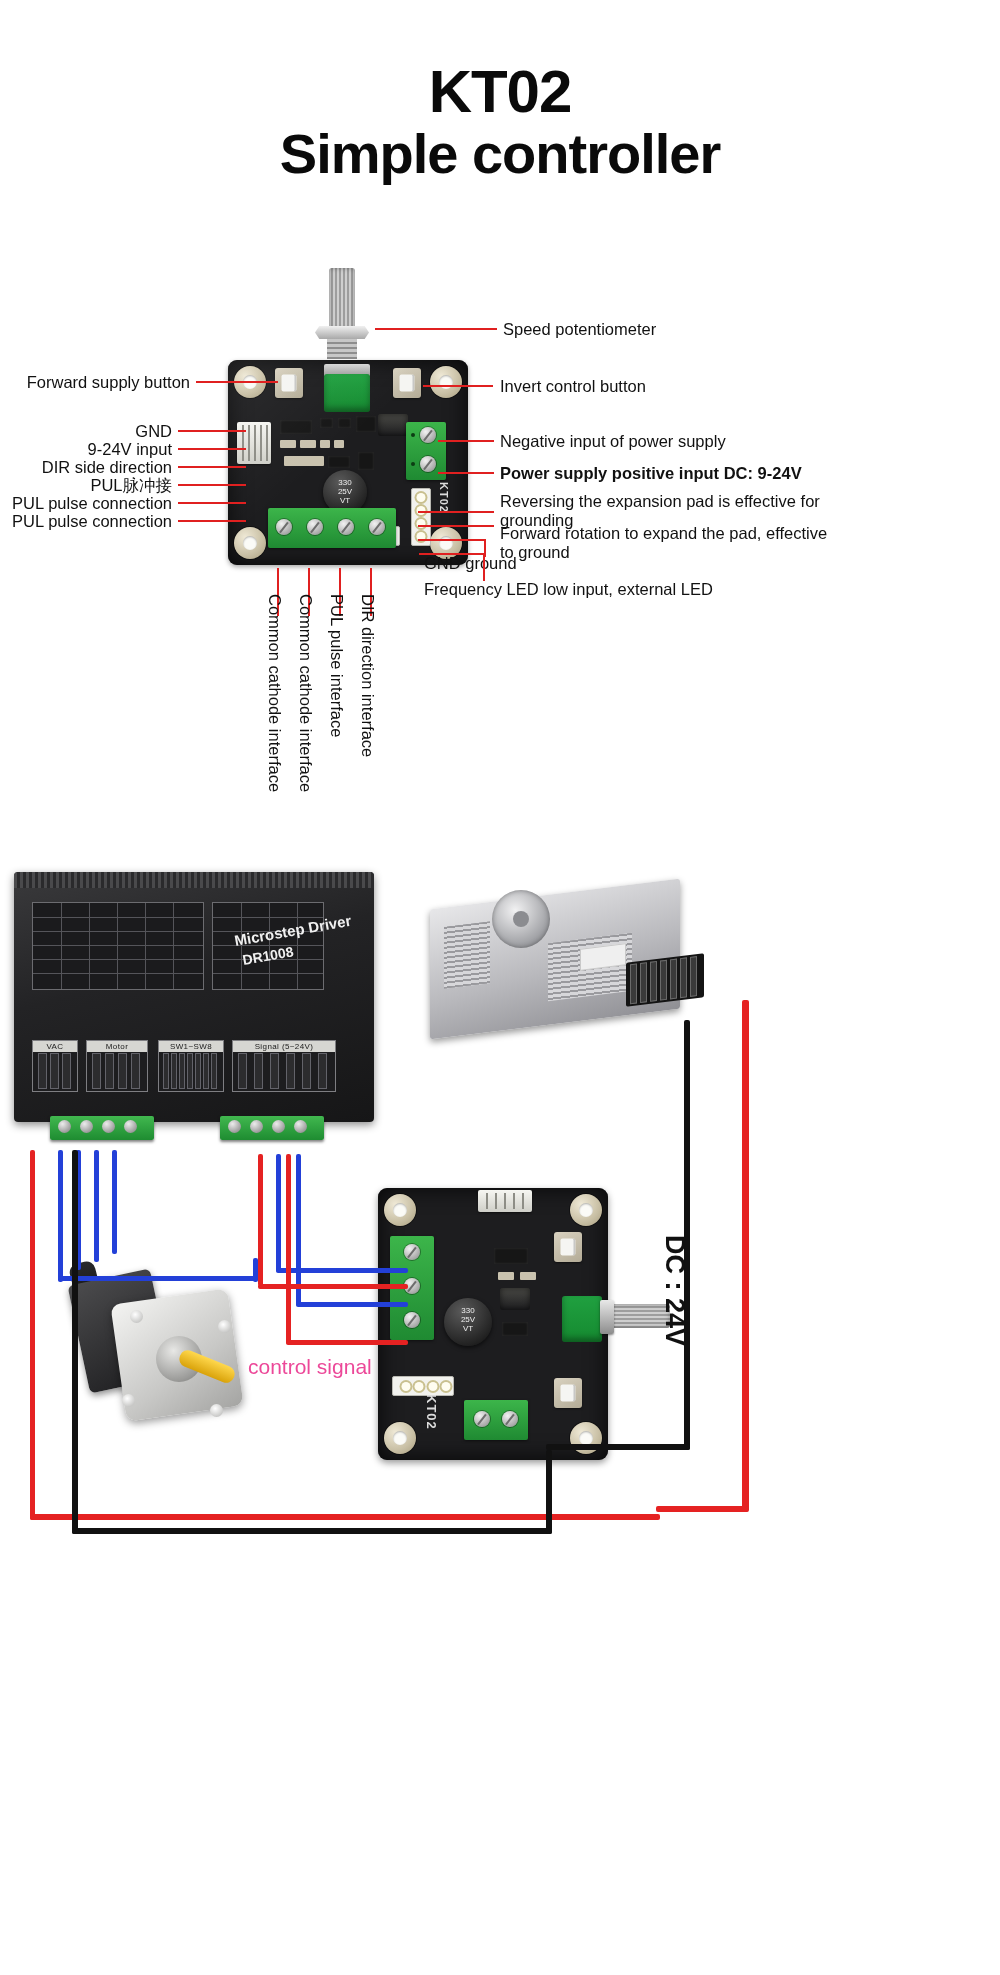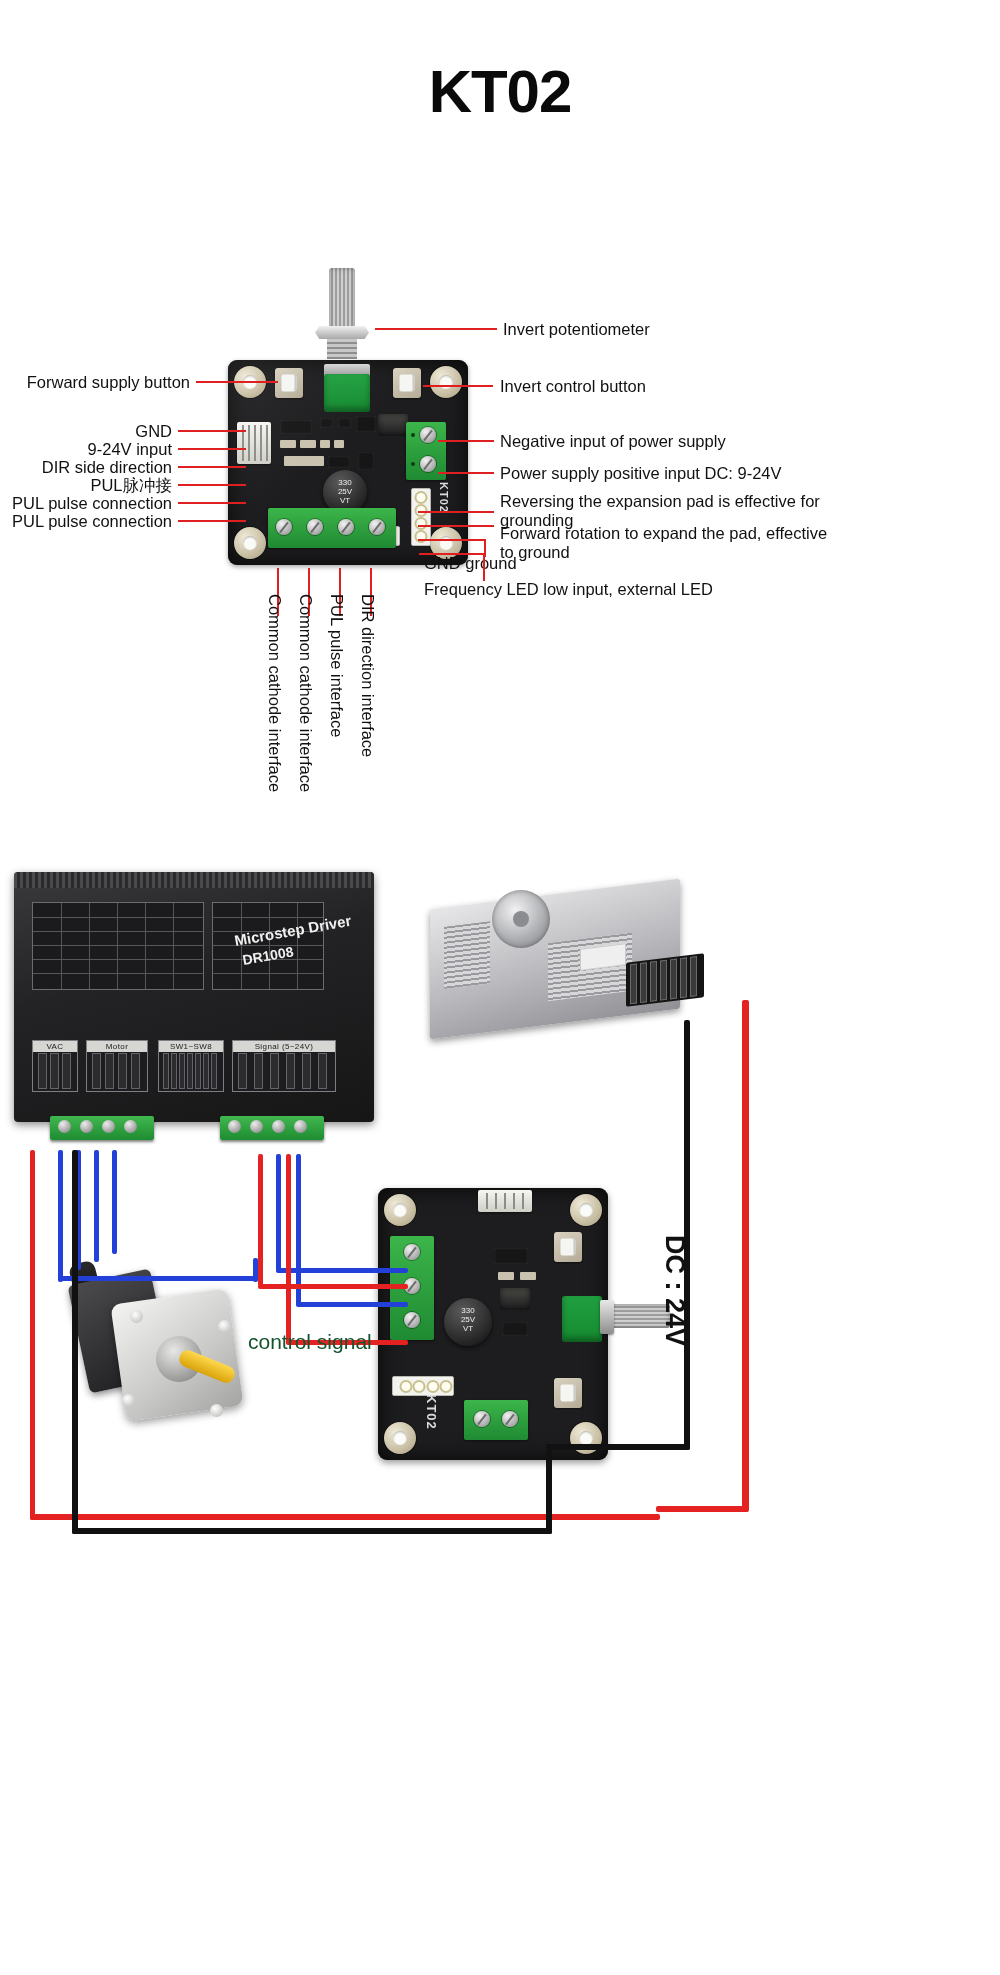--- a/index.html
+++ b/index.html
@@ -136,33 +136,34 @@
   .motor .cable { position:absolute; left:-4px; top:0; width:26px; height:54px;
     background:linear-gradient(180deg,#2a2a2c,#0e0e0f); border-radius:9px; transform:rotate(-14deg); }
 
   
   .pcb2 { position:absolute; left:378px; top:1188px; width:230px; height:272px;
     background:#1d1d1f; border-radius:9px;
     box-shadow: inset 0 0 22px rgba(0,0,0,.85), 0 3px 7px rgba(0,0,0,.4); }
 
   .wire { position:absolute; border-radius:2px; }
 
-  .ctrl-signal { position:absolute; font-size:21px; color:#14532d; font-weight:400; }
+  .ctrl-signal { position:absolute; font-size:21px; color:#ec4899; font-weight:400;margin-top:25px; }
   .dc24 { position:absolute; font-size:27px; font-weight:700; color:#111;
     transform:rotate(90deg); transform-origin:left top; white-space:nowrap; }
   .vlabel { position:absolute; font-size:16.5px; color:#111; white-space:nowrap;
     transform:rotate(90deg); transform-origin:left top; }
 </style>
 </head>
 <body>
 
 <div class="page">
 
   <div class="title-block">
     <div class="title-line1">KT02</div>
+    <div class="title-line2">Simple controller</div>
   </div>
 
   <div>
 
     <div class="pot-shaft" style="left:329px; top:268px;"></div>
     <div class="pot-hex" style="left:315px; top:326px;"></div>
     <div class="pot-thread" style="left:327px; top:339px;"></div>
 
     <div class="pcb">
 
@@ -260,30 +261,30 @@
     <div class="lbl r" style="left:0; top:476px; width:172px;">PUL脉冲接</div>
     <div class="leader" style="left:178px; top:484px; width:68px;"></div>
 
     <div class="lbl r" style="left:0; top:494px; width:172px;">PUL pulse connection</div>
     <div class="leader" style="left:178px; top:502px; width:68px;"></div>
 
     <div class="lbl r" style="left:0; top:512px; width:172px;">PUL pulse connection</div>
     <div class="leader" style="left:178px; top:520px; width:68px;"></div>
 
     <div class="leader" style="left:375px; top:328px; width:122px;"></div>
-    <div class="lbl l" style="left:503px; top:320px;">Invert potentiometer</div>
+    <div class="lbl l" style="left:503px; top:320px;">Speed potentiometer</div>
 
     <div class="leader" style="left:423px; top:385px; width:70px;"></div>
     <div class="lbl l" style="left:500px; top:377px;">Invert control button</div>
 
     <div class="leader" style="left:438px; top:440px; width:56px;"></div>
     <div class="lbl l" style="left:500px; top:432px;">Negative input of power supply</div>
 
     <div class="leader" style="left:438px; top:472px; width:56px;"></div>
-    <div class="lbl l" style="left:500px; top:464px;">Power supply positive input DC: 9-24V</div>
+    <div class="lbl l" style="left:500px; top:464px;font-weight:bold;">Power supply positive input DC: 9-24V</div>
 
     <div class="leader" style="left:418px; top:511px; width:76px;"></div>
     <div class="lbl l wrap" style="left:500px; top:492px; width:330px;">Reversing the expansion pad is
 effective for grounding</div>
 
     <div class="leader" style="left:418px; top:525px; width:76px;"></div>
     <div class="lbl l wrap" style="left:500px; top:524px; width:340px;">Forward rotation to expand the pad,
 effective to ground</div>
 
     <div class="leader" style="left:418px; top:539px; width:66px;"></div>

